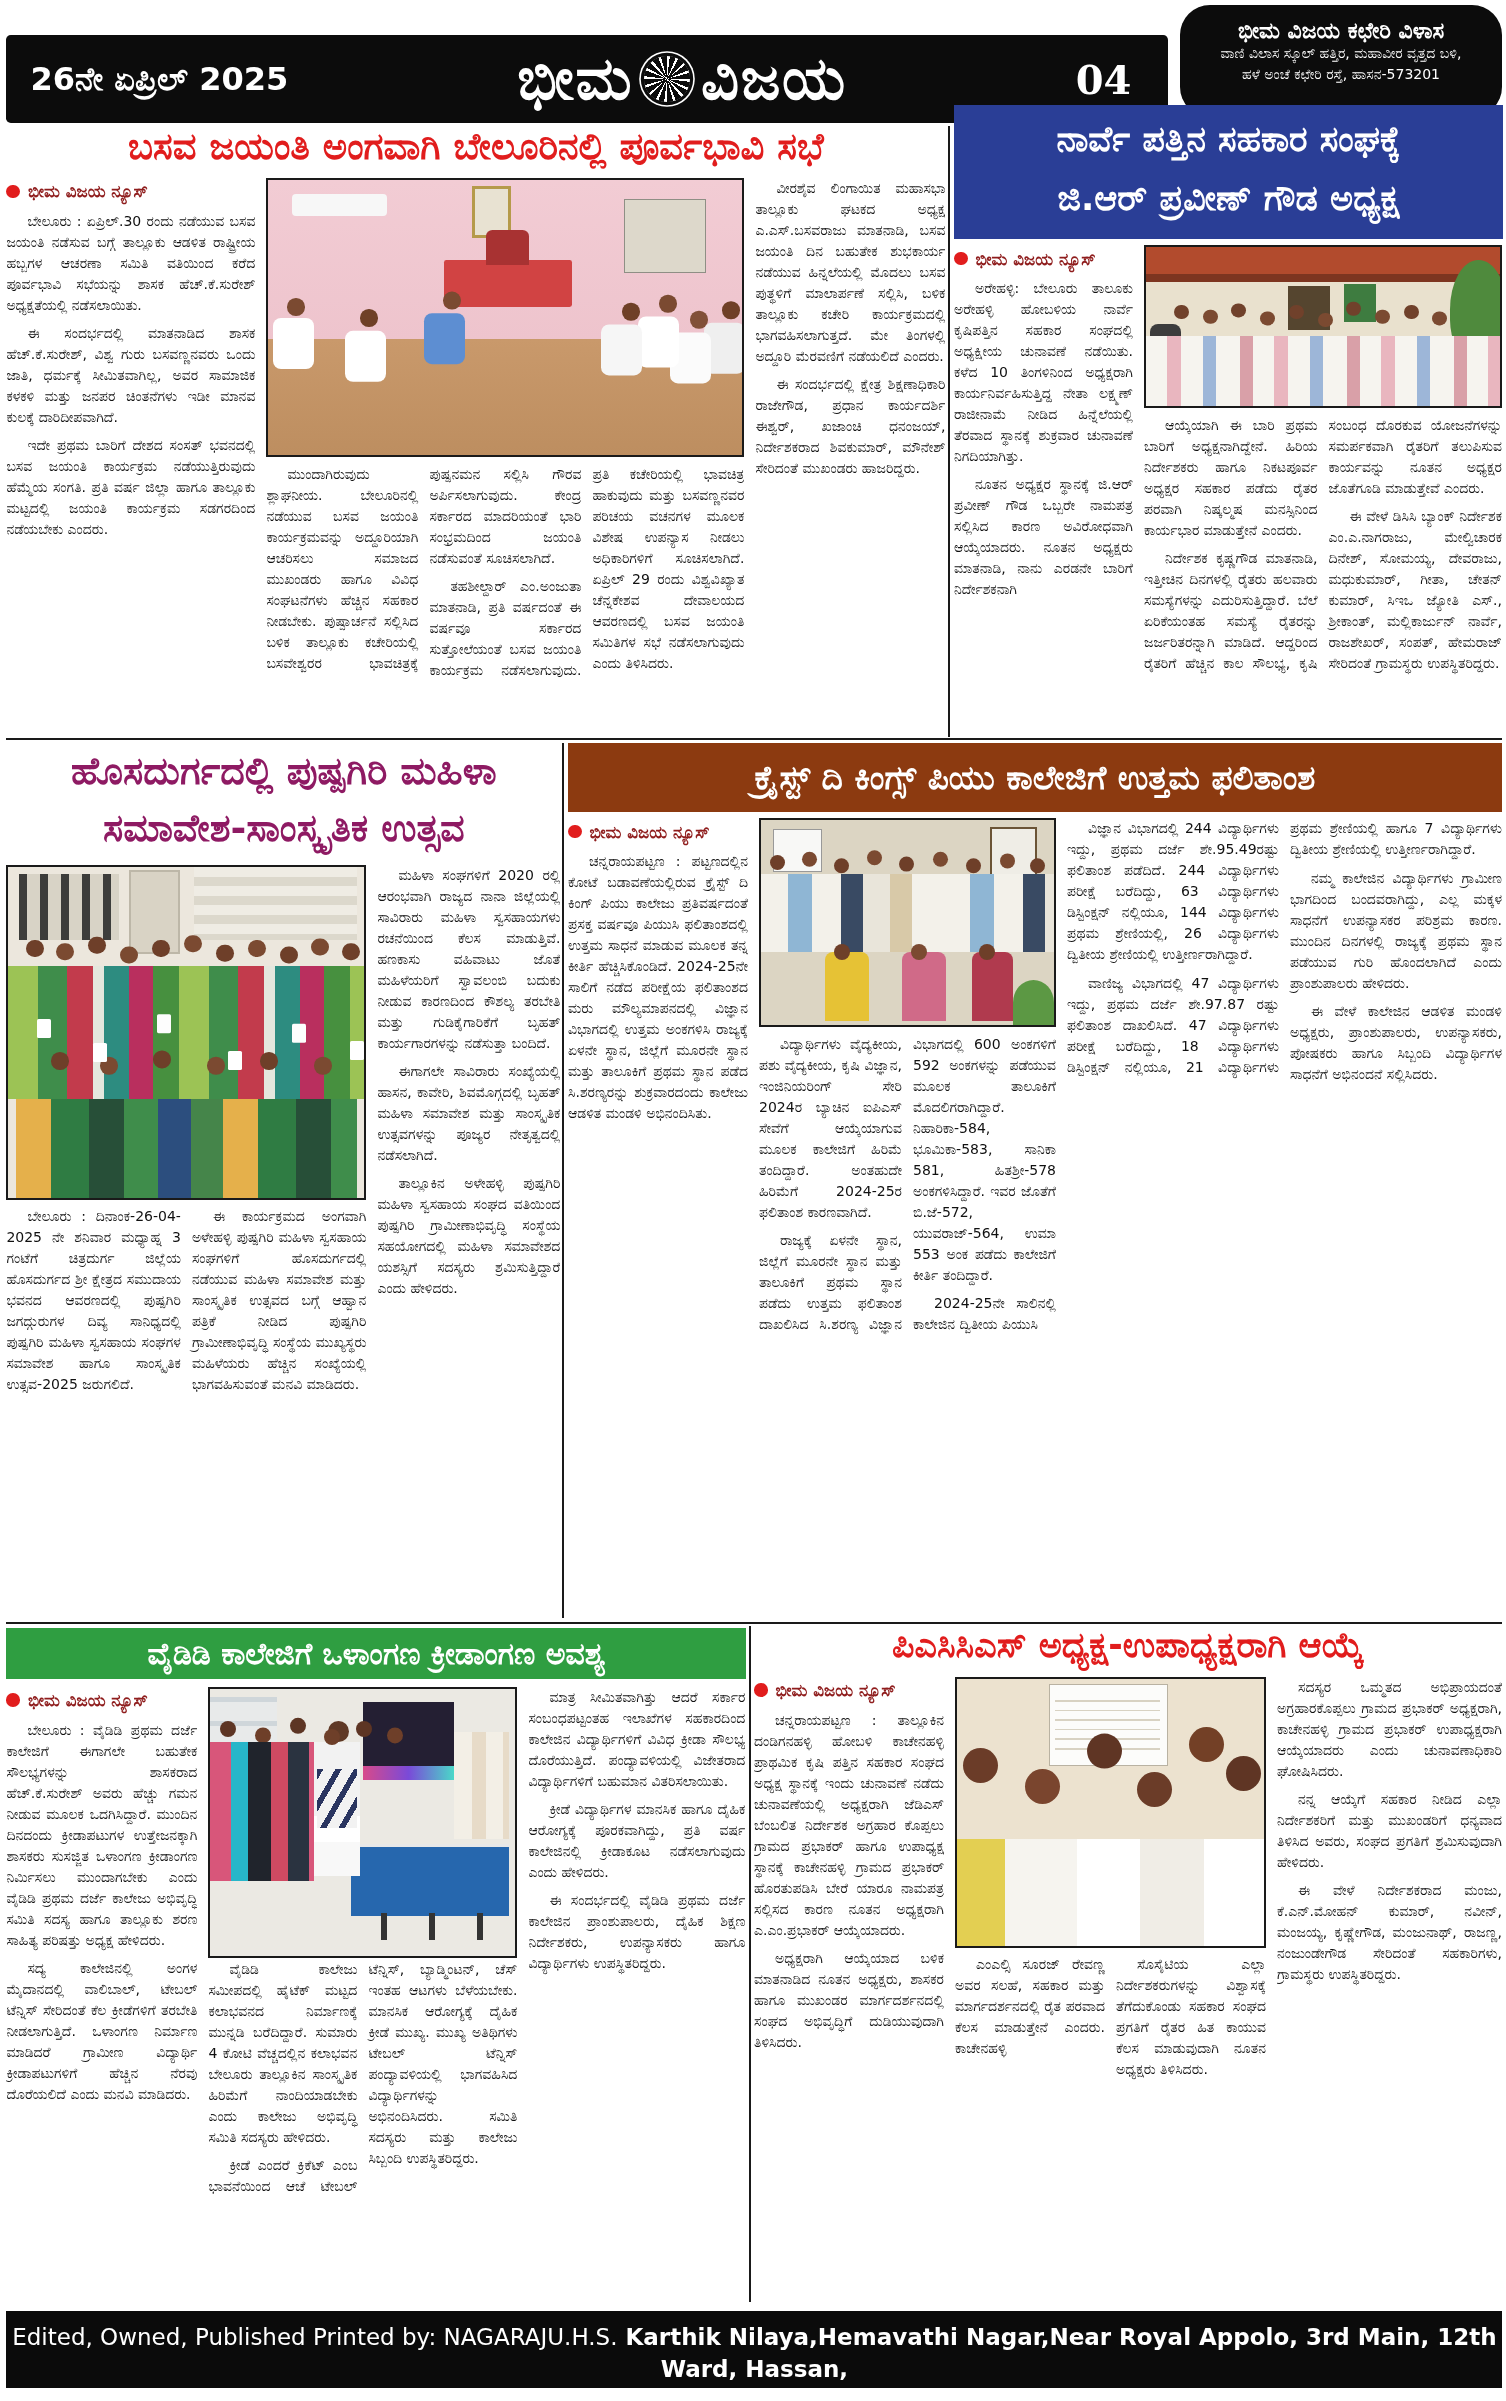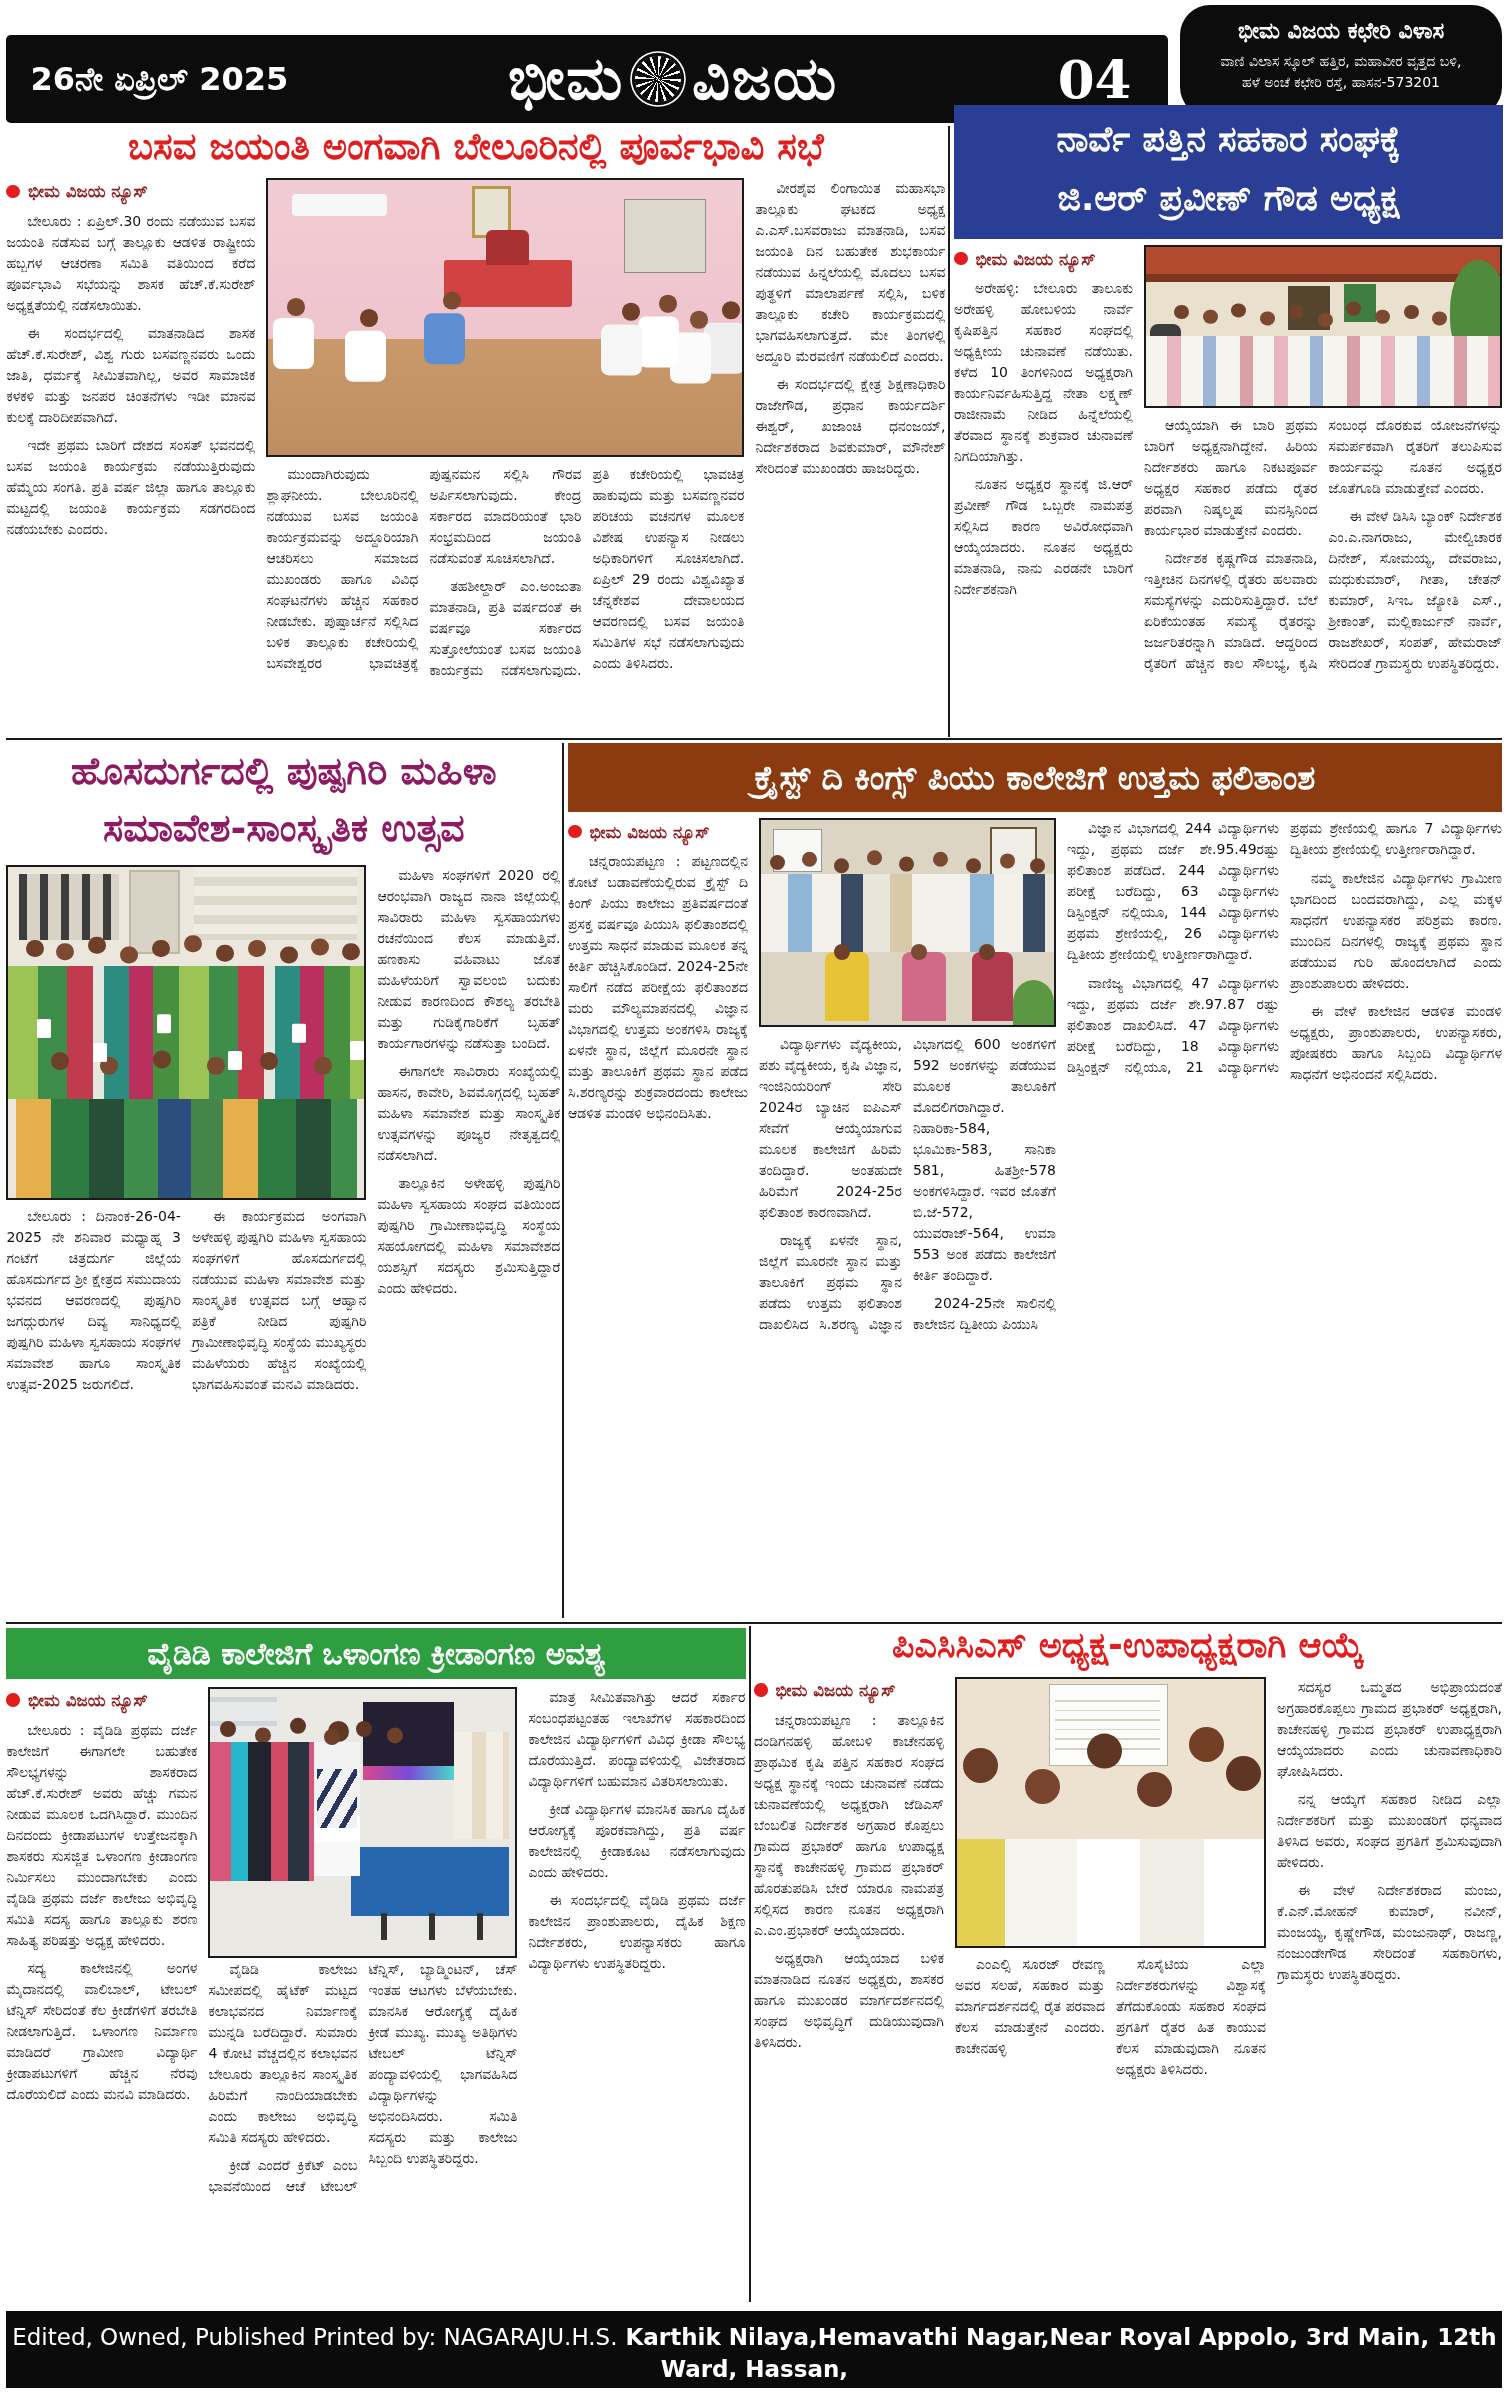--- a/index.html
+++ b/index.html
@@ -4,23 +4,23 @@
 <style>
   html,body{margin:0;padding:0;background:#ffffff;}
   body{font-family:"DejaVu Sans","Liberation Sans",sans-serif;}
   #page{position:relative;width:1507px;height:2401px;background:#ffffff;overflow:hidden;}
   .abs{position:absolute;}
   
   .mast{background:#0c0c0c;color:#fff;display:flex;align-items:center;border-radius:4.8px;}
   .mast-date{font-size:32px;font-weight:bold;margin-left:24px;white-space:nowrap;}
   .mast-title{flex:1;display:flex;align-items:center;justify-content:center;gap:11px;font-size:59px;font-weight:bold;letter-spacing:1.6px;}
   .chakra{width:46px;height:46px;border-radius:50%;background:repeating-conic-gradient(#ffffff 0deg 7deg,#0c0c0c 7deg 22.5deg);box-shadow:0 0 0 3.2px #0c0c0c,0 0 0 4.8px #ffffff;}
-  .mast-page{font-family:"DejaVu Serif","Liberation Serif",serif;font-size:53px;margin-right:37px;font-weight:bold;}
+  .mast-page{font-family:"DejaVu Serif","Liberation Serif",serif;font-size:40px;margin-right:37px;font-weight:bold;}
   .office{background:#0c0c0c;color:#fff;border-radius:30px;text-align:center;padding-top:12.8px;box-sizing:border-box;}
-  .office .t{font-size:22px;font-weight:bold;margin-bottom:8px;}
+  .office .t{font-size:22px;font-weight:bold;margin-bottom:0;}
   .office .l{font-size:14px;line-height:1.55;}
   
   .row{display:flex;gap:11px;overflow:hidden;}
   .col{overflow:hidden;}
   .bodytext p{font-size:14px;line-height:1.5;text-align:justify;margin:0 0 7.2px 0;text-indent:21px;color:#111;}
   .byline{display:flex;align-items:center;gap:8px;font-weight:bold;color:#8f1d1d;font-size:16.7px;margin:3.2px 0 9.6px 0;}
   .dot{width:13.6px;height:13.6px;border-radius:50%;background:#e11d1d;flex:none;}
   .cols2{column-count:2;column-gap:11px;}
   .cols3{column-count:3;column-gap:11px;}
   .hl-red{color:#e11d1d;font-size:37px;font-weight:bold;text-align:center;margin:0 0 9.6px 0;line-height:1.15;}

